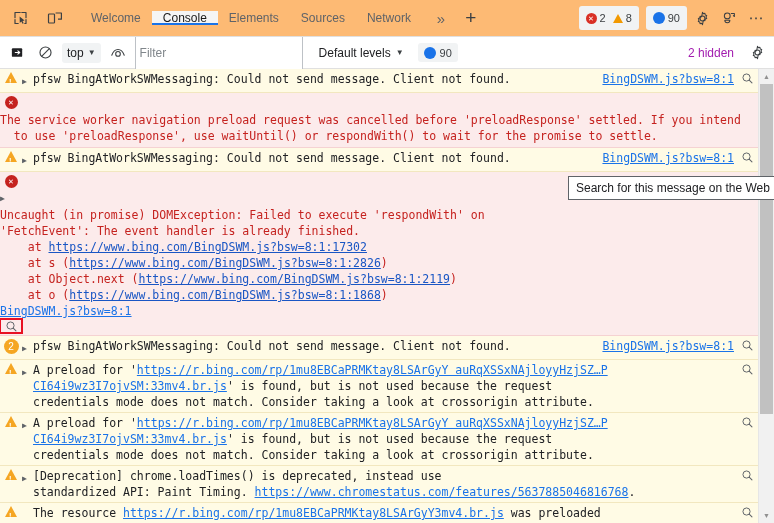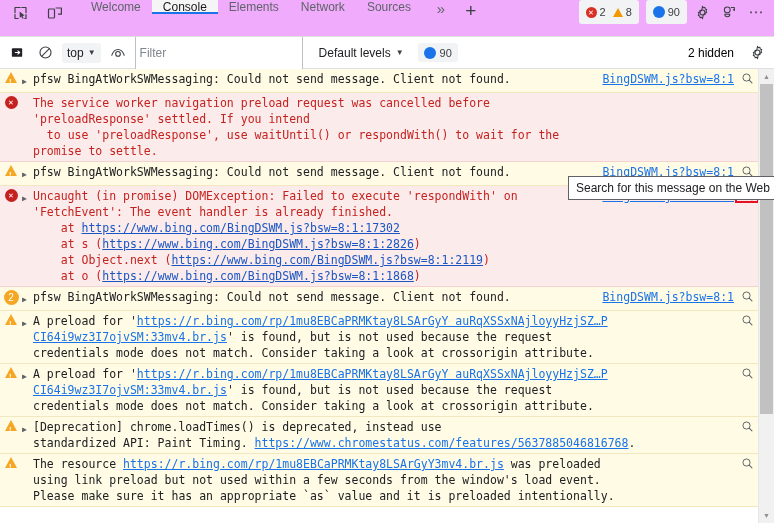--- a/index.html
+++ b/index.html
@@ -9,22 +9,22 @@
     background: #ffffff;
     font-family: "Liberation Sans", sans-serif;
     font-size: 12px;
     color: #202124;
   }
   #app { width: 774px; height: 523px; position: relative; display: flex; flex-direction: column; }
 
   
   .tabbar {
     height: 36px; min-height: 36px;
-    display: flex; align-items: flex-start;
-    background: #f0abfc;
+    display: flex; align-items: center;
+    background: #fdba74;
     border-bottom: 1px solid #e0e0e0;
     position: relative;
   }
   .tb-left { display: flex; align-items: center; padding-left: 8px; gap: 8px; }
   .tb-icon {
     width: 26px; height: 26px;
     display: flex; align-items: center; justify-content: center;
     border-radius: 3px;
   }
   .tabs { display: flex; align-items: stretch; margin-left: 12px; }
@@ -128,21 +128,21 @@
     margin-left: 10px;
     text-align: right;
   }
   .count-pill {
     display: flex; align-items: center; gap: 4px;
     background: #f1f3f4; border-radius: 3px;
     height: 19px; padding: 0 6px;
     font-size: 11px; color: #3c4043;
     margin-left: 8px;
   }
-  .hidden-note { margin-left: auto; font-size: 12px; color: #000000; }
+  .hidden-note { margin-left: auto; font-size: 12px; color: #a21caf; }
 
   
   .console {
     flex: 1;
     position: relative;
     overflow: hidden;
     background: #fff;
     display: flex;
   }
   .rows { flex: 1; overflow: hidden; }
@@ -151,21 +151,21 @@
     align-items: flex-start;
     font-family: "DejaVu Sans Mono", monospace;
     font-size: 11.5px;
     line-height: 16px;
     border-bottom: 1px solid #f0e6c8;
     padding: 2px 0 2px 0;
     position: relative;
     min-height: 16px;
   }
   .row.warn { background: #fffbe5; border-bottom-color: #f2e7bf; }
-  .row.err  { background: #fcebeb; border-bottom-color: #f5d2d2; color: #c5221f; }
+  .row.err  { background: #fcebeb; border-bottom-color: #f5d2d2; color: #c5221f; flex-direction: column; }
 
   .gutter {
     width: 22px; min-width: 22px;
     display: flex; align-items: flex-start; justify-content: center;
     padding-top: 1px;
   }
   .arrow {
     width: 11px; min-width: 11px;
     color: #5f6368;
     font-size: 8px;
@@ -285,24 +285,24 @@
       <div class="tab">
           <span>Welcome</span>
         </div>
       <div class="tab active">
           <span>Console</span>
         </div>
       <div class="tab">
           <span>Elements</span>
         </div>
       <div class="tab">
+          <span>Sources</span>
+        </div>
+      <div class="tab">
           <span>Network</span>
-        </div>
-      <div class="tab">
-          <span>Sources</span>
         </div>
     </div>
 
     <div class="tb-more">
         <span>»</span>
       </div>
     <div class="tb-plus">
         <span>+</span>
       </div>
 

